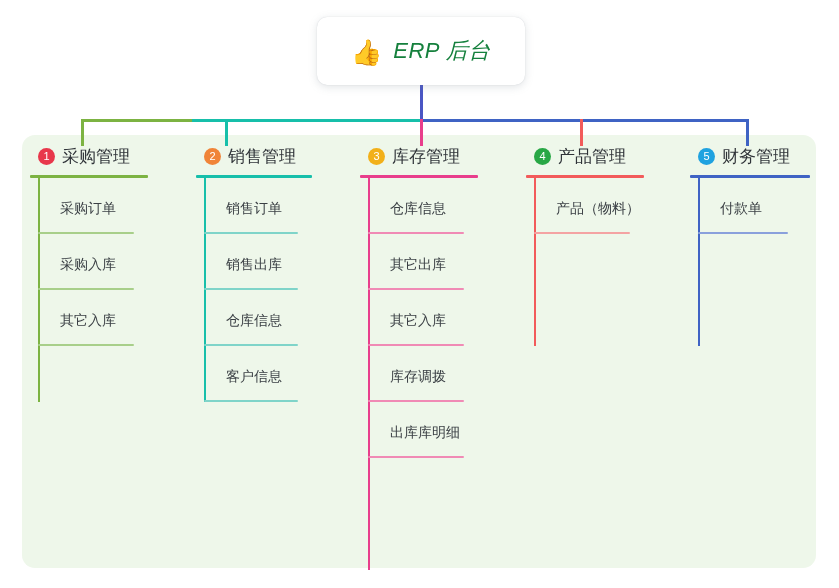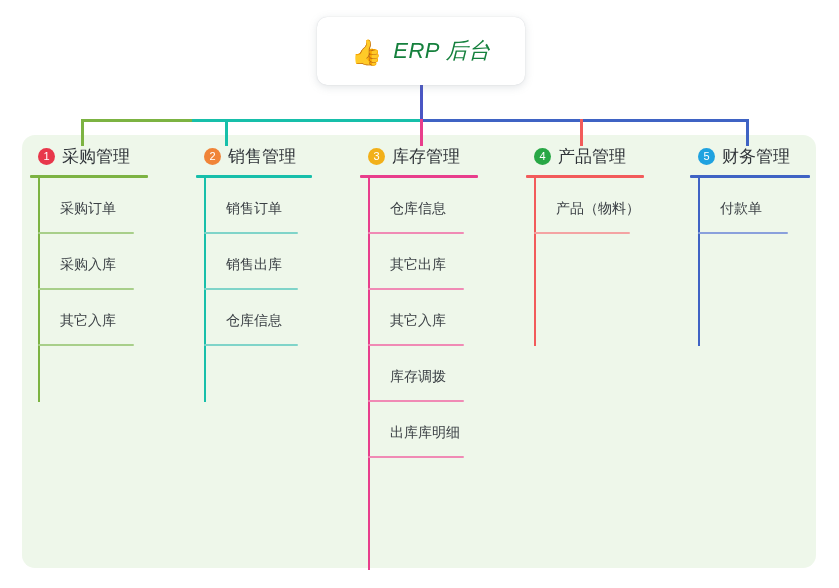--- a/index.html
+++ b/index.html
@@ -202,20 +202,24 @@
             <div class="leaf-rule" style="width: 94px; background: rgb(127, 212, 201);"></div>
           </div>
           <div class="leaf">
             <span class="leaf-label">销售出库</span>
             <div class="leaf-rule" style="width: 94px; background: rgb(127, 212, 201);"></div>
           </div>
           <div class="leaf">
             <span class="leaf-label">仓库信息</span>
             <div class="leaf-rule" style="width: 94px; background: rgb(127, 212, 201);"></div>
           </div>
+          <div class="leaf">
+            <span class="leaf-label">客户信息</span>
+            <div class="leaf-rule" style="width: 94px; background: rgb(127, 212, 201);"></div>
+          </div>
         </div>
       </div>
       <div class="column" style="left: 360px;">
         <div class="col-head">
           <span class="badge" style="background: rgb(242, 176, 25);">3</span>
           <span class="col-title">库存管理</span>
         </div>
         <div class="head-rule" style="width: 118px; background: rgb(232, 62, 140);"></div>
         <div class="leaf-stack">
           <div class="spine" style="background: rgb(232, 62, 140); height: 392px;"></div>

